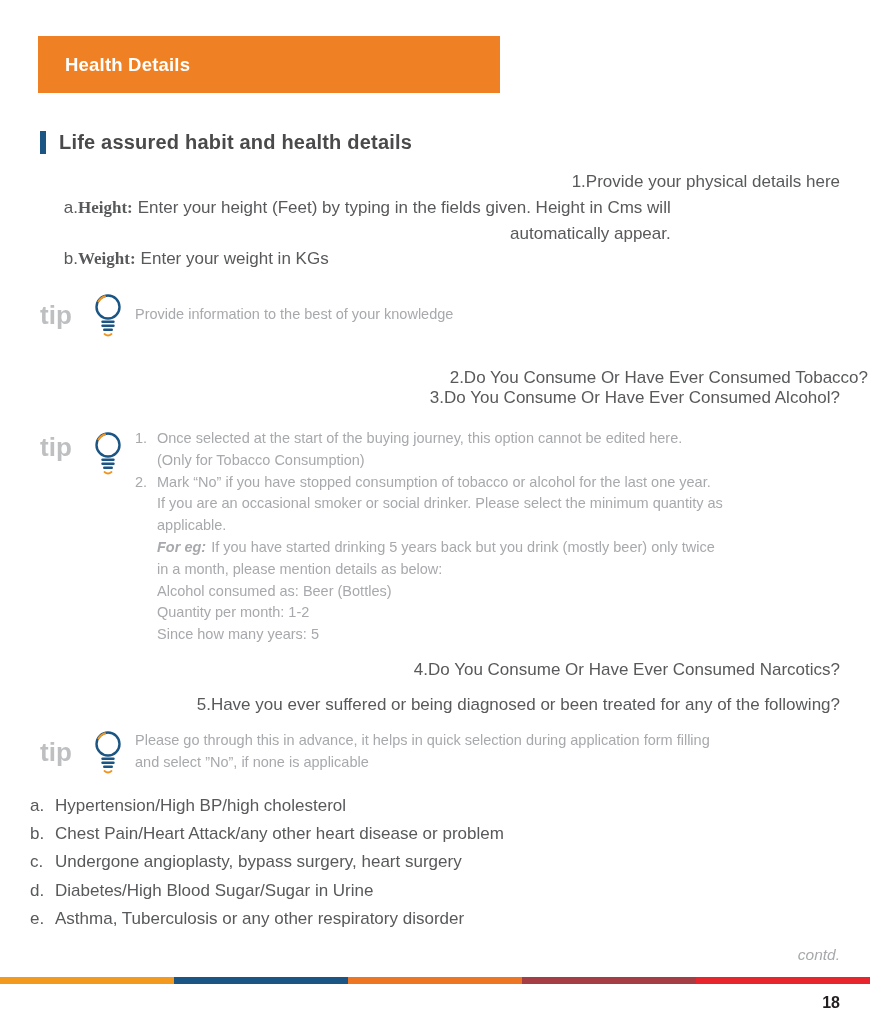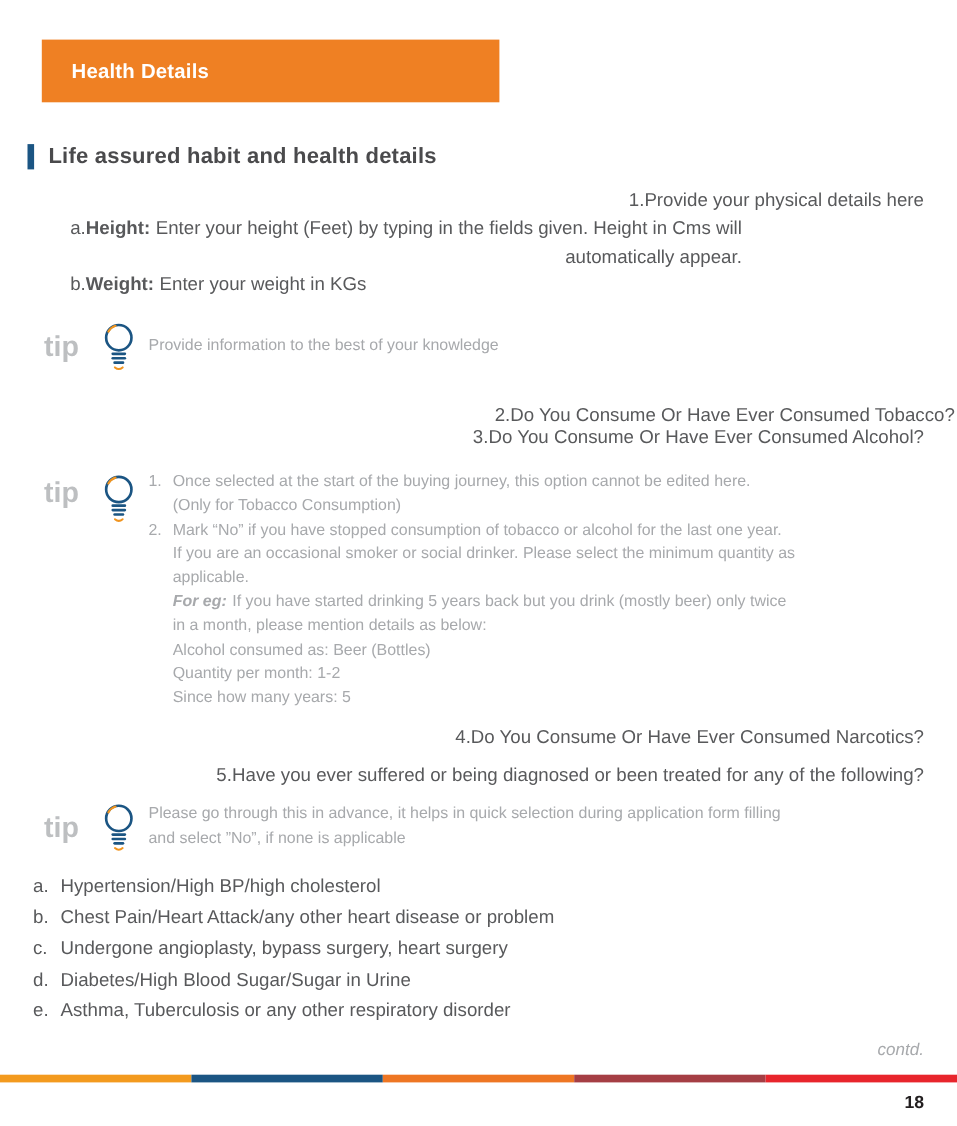--- a/index.html
+++ b/index.html
@@ -8,41 +8,41 @@
     width: 870px; height: 1024px;
     position: relative;
     overflow: hidden;
     font-family: "Liberation Sans", "DejaVu Sans", sans-serif;
     color: #58595B;
   }
 
   
   .banner {
     position: absolute; left: 38px; top: 36px;
-    width: 416px; height: 57px;
+    width: 462px; height: 57px;
     background: #EF8023;
     display: flex; align-items: center;
     padding-left: 27px;
   }
   .banner-title { color: #ffffff; font-weight: bold; font-size: 18.5px; letter-spacing: 0.2px; }
 
   
   .section-heading {
-    position: absolute; left: 25px; top: 131px;
+    position: absolute; left: 40px; top: 131px;
     display: flex; align-items: center; gap: 13px;
   }
   .accent-bar { width: 6px; height: 23px; background: #1B5583; flex: none; }
   .section-title { font-size: 20px; font-weight: bold; color: #4A4A4C; letter-spacing: 0.2px; }
 
   
   .q { position: absolute; left: 30px; font-size: 17px; line-height: 25.8px; color: #58595B; width: 810px; text-align: right; }
   .q-num { display: inline-block; width: 22px; }
   .sub { display: flex; margin-left: 25px; }
   .sub-letter { width: 23px; flex: none; }
-  .sub-content b { margin-right: 5px; }
+  .sub-content b { margin-right: 5px; font-family: Liberation Serif, serif; }
   .pre { white-space: pre-line; }
 
   #item1 { top: 169px; }
   #q2 { top: 365px; margin-left: 28px; }
   #q3 { top: 385px; }
   #q4 { top: 657px; }
   #q5 { top: 692px; }
 
   
   .tip { position: absolute; left: 40px; display: flex; }

